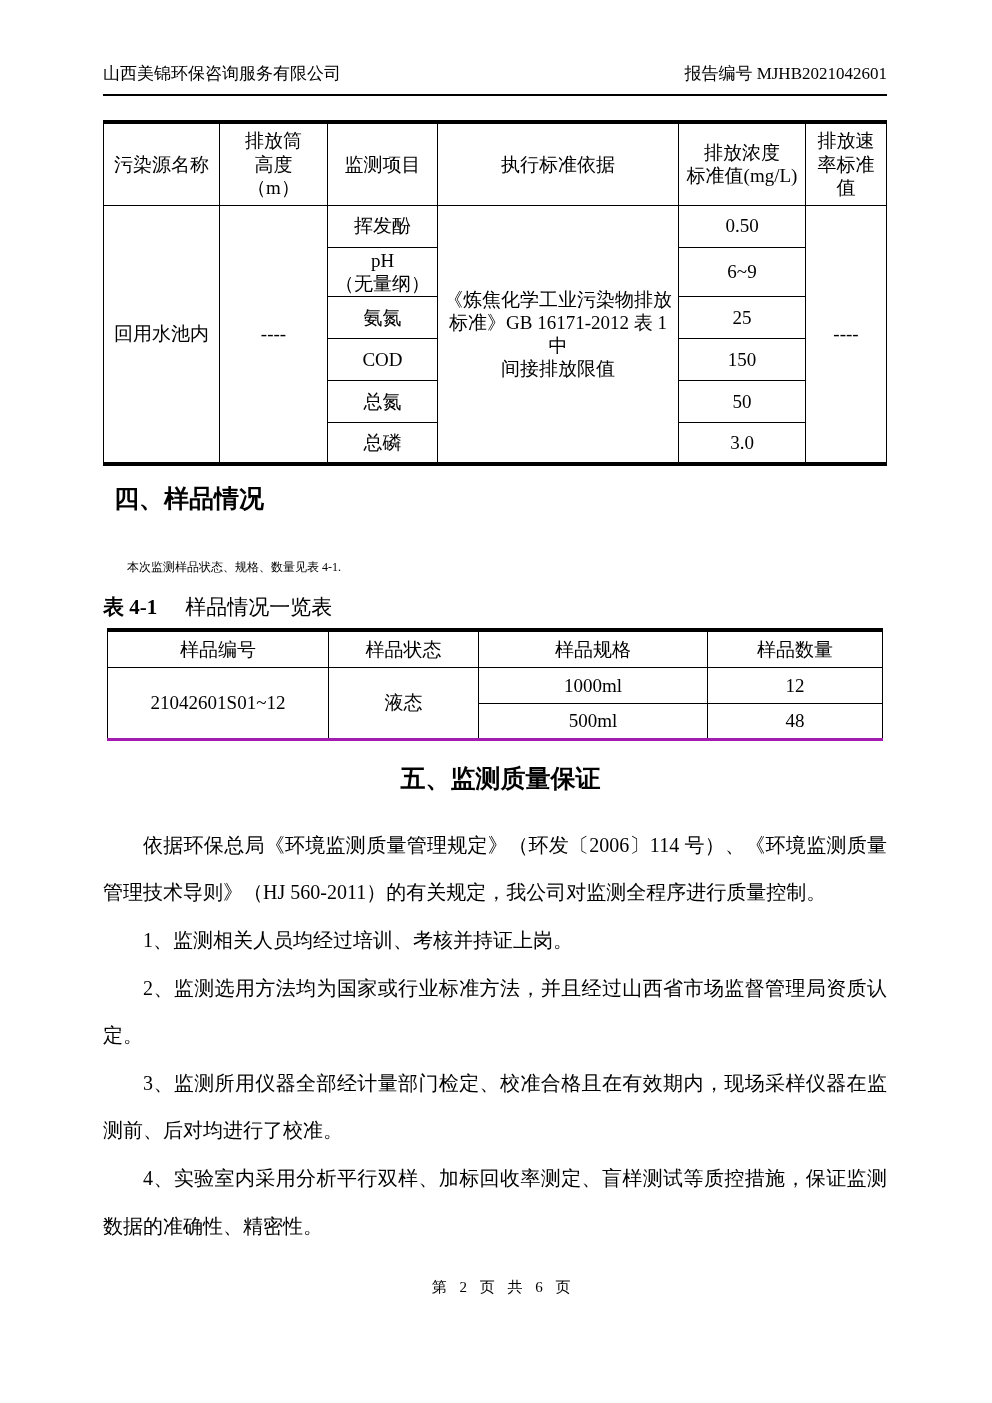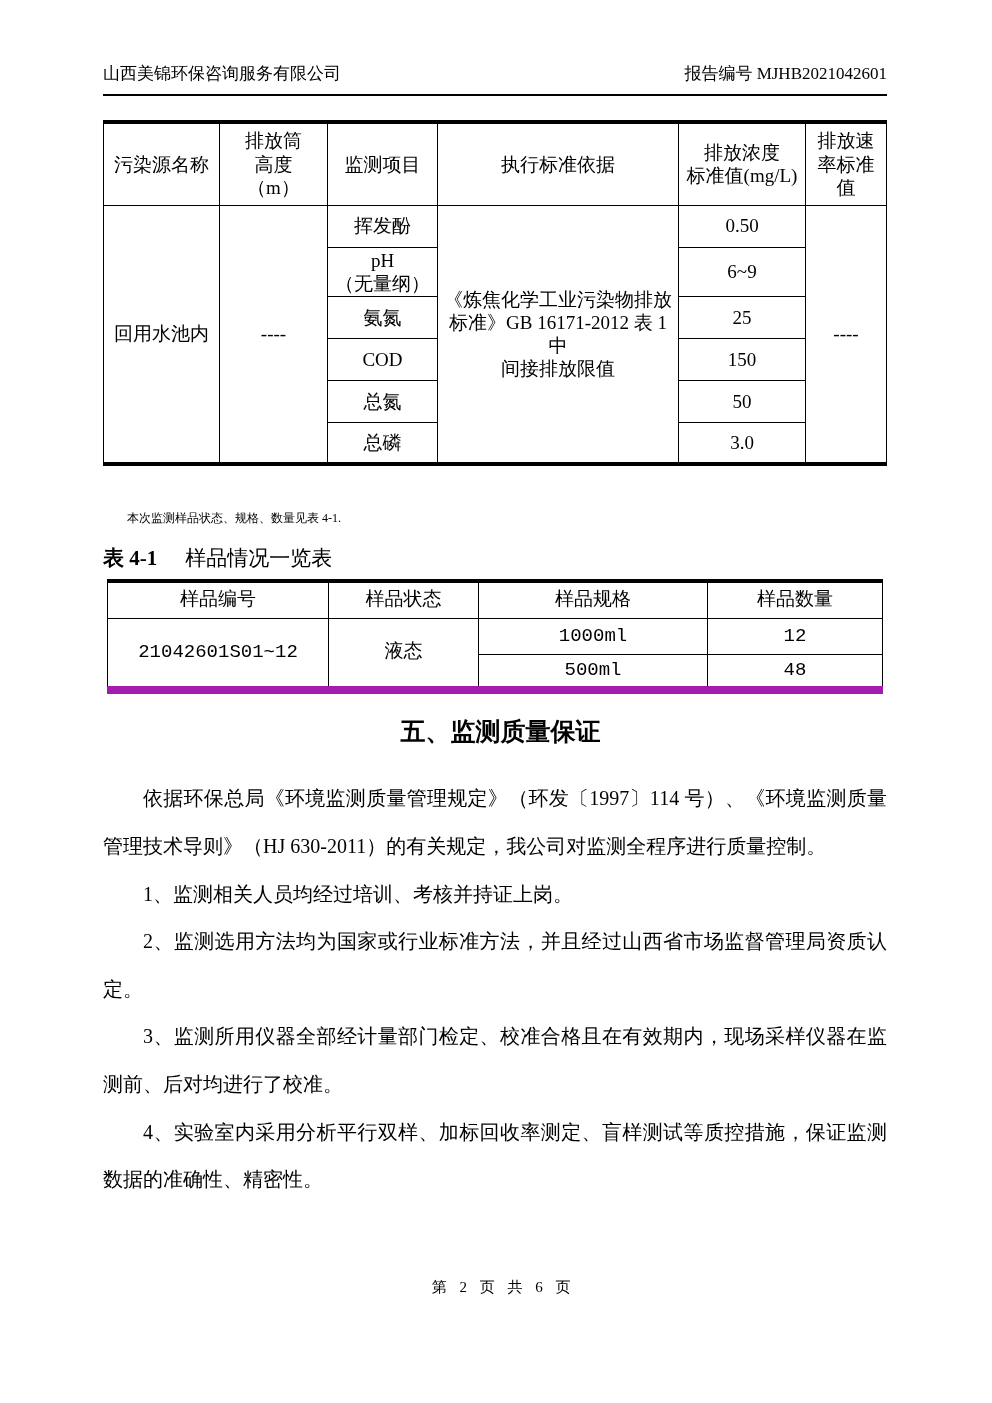--- a/index.html
+++ b/index.html
@@ -54,22 +54,21 @@
     border-bottom: 4px solid #000;
   }
   .t1 .hrow { height: 83px; }
   .t1 .drow { height: 42px; }
   .t1 .drow-ph { height: 44px; }
   .t2 {
     margin-top: 7px;
     margin-left: 4px;
     width: 775px;
     border-top: 4px solid #000;
-    border-bottom: 8px solid #a21caf;
-    font-family: Liberation Mono, monospace;
+    border-bottom: 3px solid #a21caf;
   }
   .t2 .hrow { height: 37px; }
   .t2 .drow { height: 36px; }
   
   .sec-title {
     font-size: 25px;
     font-weight: bold;
     margin: 17px 0 0 11px;
     line-height: 32px;
   }
@@ -171,20 +170,21 @@
         <td>总氮</td>
         <td>50</td>
       </tr>
       <tr class="drow">
         <td>总磷</td>
         <td>3.0</td>
       </tr>
     </tbody>
   </table>
 
+  <div class="sec-title">四、样品情况</div>
   <p class="intro">本次监测样品状态、规格、数量见表 4-1.</p>
   <div class="tbl-caption">
     <span class="cap-label">表 4-1</span><span>样品情况一览表</span>
   </div>
 
   <table class="t2">
     <colgroup>
       <col style="width:221px">
         <col style="width:150px">
         <col style="width:229px">
@@ -205,21 +205,21 @@
       </tr>
       <tr class="drow">
         <td>500ml</td>
         <td>48</td>
       </tr>
     </tbody>
   </table>
 
   <div class="sec-title five">五、监测质量保证</div>
   <div class="body-text">
-    <p>依据环保总局《环境监测质量管理规定》（环发〔1997〕114 号）、《环境监测质量管理技术导则》（HJ 630-2011）的有关规定，我公司对监测全程序进行质量控制。</p>
+    <p>依据环保总局《环境监测质量管理规定》（环发〔2006〕114 号）、《环境监测质量管理技术导则》（HJ 560-2011）的有关规定，我公司对监测全程序进行质量控制。</p>
     <p>1、监测相关人员均经过培训、考核并持证上岗。</p>
     <p>2、监测选用方法均为国家或行业标准方法，并且经过山西省市场监督管理局资质认定。</p>
     <p>3、监测所用仪器全部经计量部门检定、校准合格且在有效期内，现场采样仪器在监测前、后对均进行了校准。</p>
     <p>4、实验室内采用分析平行双样、加标回收率测定、盲样测试等质控措施，保证监测数据的准确性、精密性。</p>
   </div>
 
   <div class="doc-footer">第 2 页 共 6 页</div>
 
 </div>
 

